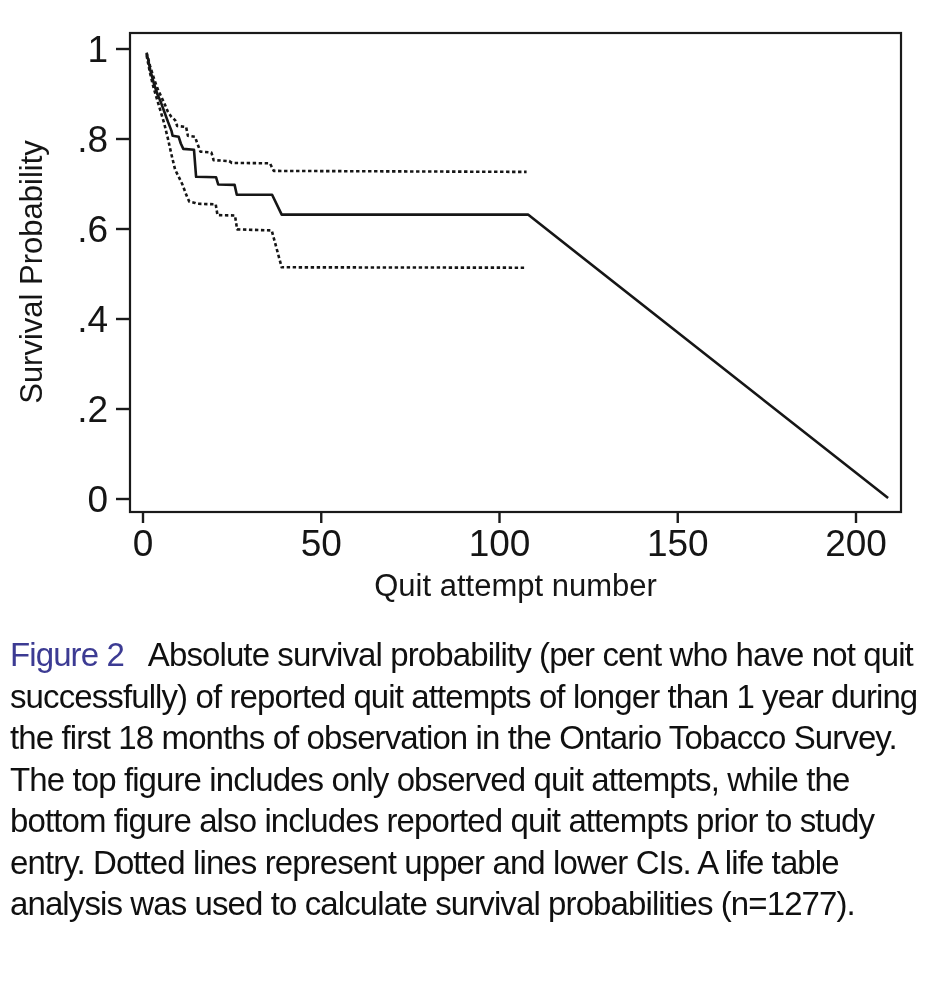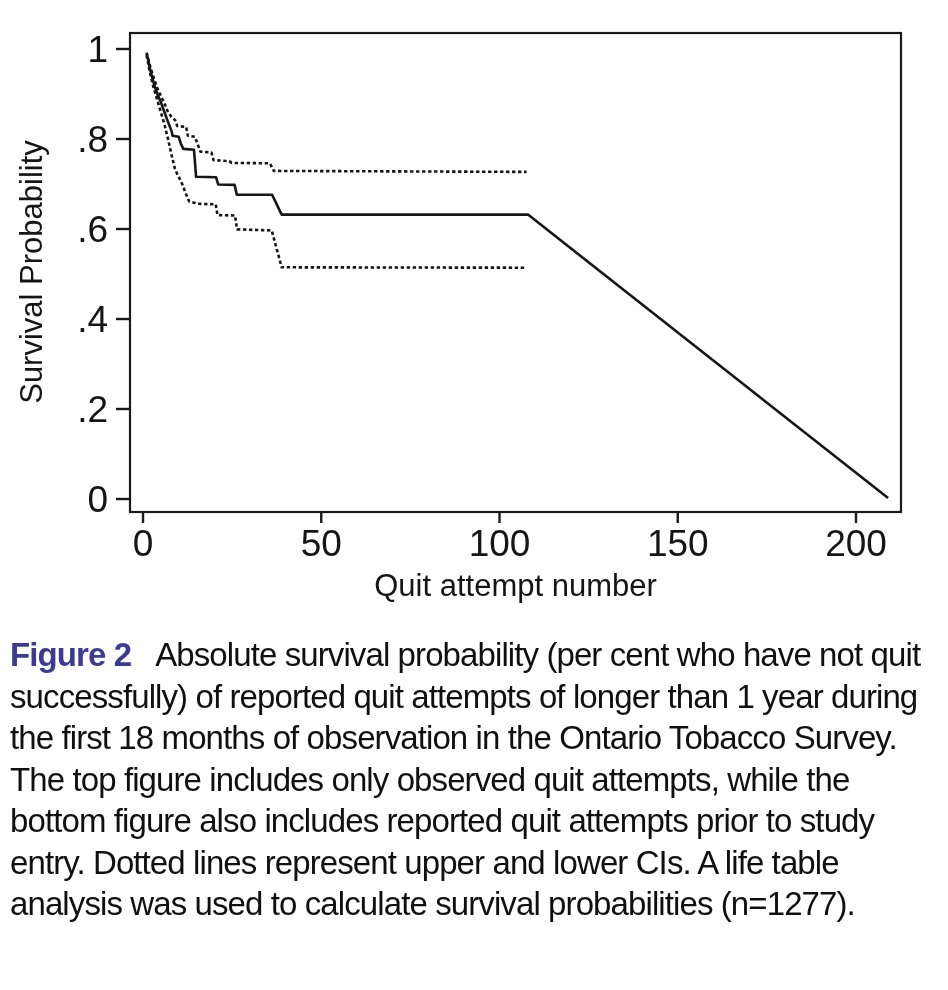--- a/index.html
+++ b/index.html
@@ -9,21 +9,21 @@
   }
   .chart-wrap { position: absolute; top: 0; left: 0; width: 948px; height: 612px; }
   svg { display: block; }
   svg text { fill: #151515; }
   .tick-label { font-size: 37px; }
   .axis-title { font-size: 31px; }
   .caption {
     position: absolute; left: 10px; top: 634px; width: 930px;
     font-size: 33px; line-height: 41.5px; letter-spacing: -0.9px; color: #101010;
   }
-  .fig-label { font-weight: bold; padding-right: 24px; }
+  .fig-label { font-weight: normal; padding-right: 24px; }
 </style>
 </head>
 <body>
 
 <div class="chart-wrap">
   <svg id="chart-svg" width="948" height="612" viewBox="0 0 948 612">
       <rect x="130" y="33" width="771" height="479" fill="none" stroke="#1a1a1a" stroke-width="2.2"></rect>
       <line x1="116" y1="499" x2="130" y2="499" stroke="#1a1a1a" stroke-width="2.4"></line>
       <text x="108" y="512" text-anchor="end" class="tick-label">0</text>
       <line x1="116" y1="409" x2="130" y2="409" stroke="#1a1a1a" stroke-width="2.4"></line>

